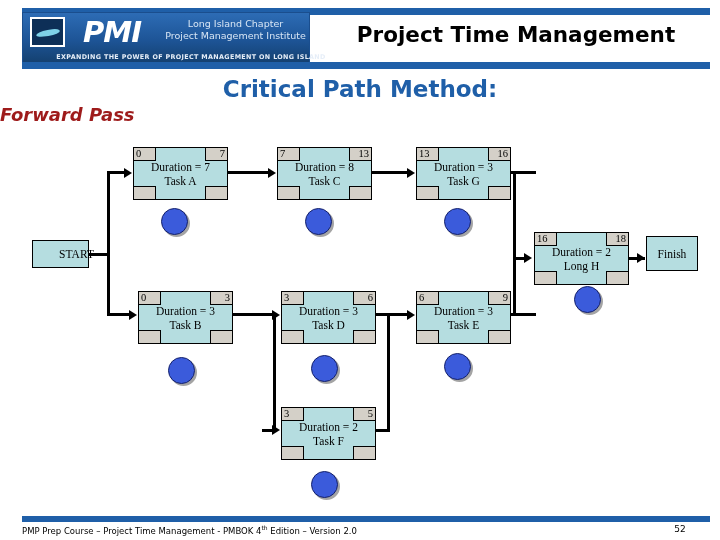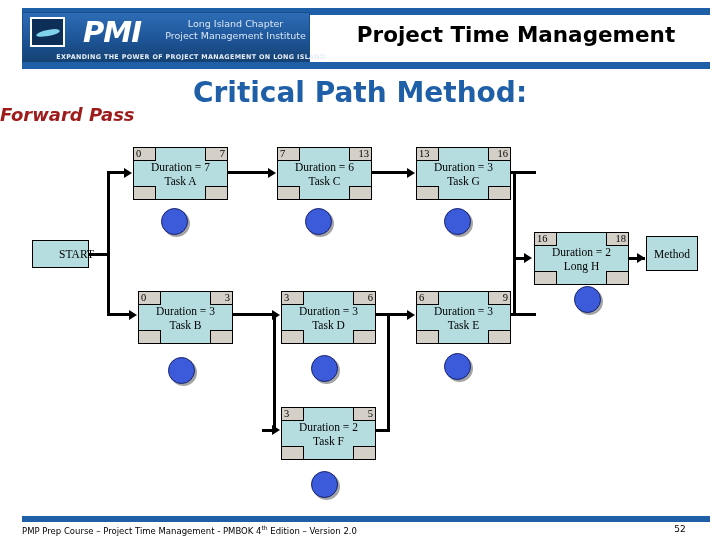--- a/index.html
+++ b/index.html
@@ -30,21 +30,21 @@
         font-size:9.5px;line-height:11.5px;font-family:"DejaVu Sans",sans-serif;}
   .logo-tag{position:absolute;left:6px;top:39px;width:276px;height:11px;
         color:#e6eef8;font-size:6.4px;letter-spacing:.35px;line-height:11px;
         font-family:"DejaVu Sans",sans-serif;font-weight:bold;white-space:nowrap;margin-left:24px;}
 
   
   .slide-title{position:absolute;left:320px;top:22px;width:392px;text-align:center;
         color:#000000;font-family:"DejaVu Sans",sans-serif;font-weight:bold;font-size:21.5px;
         white-space:nowrap;}
   .sub1{position:absolute;left:0;top:76px;width:720px;text-align:center;
-        color:#1f5fa8;font-family:"DejaVu Sans",sans-serif;font-weight:bold;font-size:28px;}
+        color:#1f5fa8;font-family:"DejaVu Sans",sans-serif;font-weight:bold;font-size:23px;}
   .sub2{position:absolute;left:0;top:104px;width:720px;text-align:left;
         color:#9e1b1b;font-family:"DejaVu Sans",sans-serif;font-weight:bold;font-style:italic;font-size:18px;}
 
   
   #diagram{position:absolute;left:0;top:0;width:720px;height:540px;}
 
   .node{position:absolute;width:95px;height:53px;background:#b5dde0;
         border:1px solid #000000;box-sizing:border-box;}
   .node .body{position:absolute;left:0;top:0;width:100%;height:100%;
         display:flex;flex-direction:column;align-items:center;justify-content:center;
@@ -106,38 +106,38 @@
   <div class="sub1">Critical Path Method:</div>
   <div class="sub2">Forward Pass</div>
 
   <div id="diagram">
 
     <div class="plain" style="left:32px;top:240px;width:57px;height:28px;padding-left:32px;">
       <span>START</span>
     </div>
 
     <div class="plain" style="left:646px;top:236px;width:52px;height:35px;">
-      <span>Method</span>
+      <span>Finish</span>
     </div>
 
     <div class="node" style="left:133px;top:147px;">
       <div class="body">
         <span>Duration = 7</span>
         <span>Task A</span>
       </div>
       <div class="corner c-tl">0</div>
       <div class="corner c-tr">7</div>
       <div class="corner c-bl"></div>
       <div class="corner c-br"></div>
     </div>
     <div class="circ" style="left:161px;top:208px;"></div>
 
     <div class="node" style="left:277px;top:147px;">
       <div class="body">
-        <span>Duration = 6</span>
+        <span>Duration = 8</span>
         <span>Task C</span>
       </div>
       <div class="corner c-tl">7</div>
       <div class="corner c-tr">13</div>
       <div class="corner c-bl"></div>
       <div class="corner c-br"></div>
     </div>
     <div class="circ" style="left:305px;top:208px;"></div>
 
     <div class="node" style="left:416px;top:147px;">

